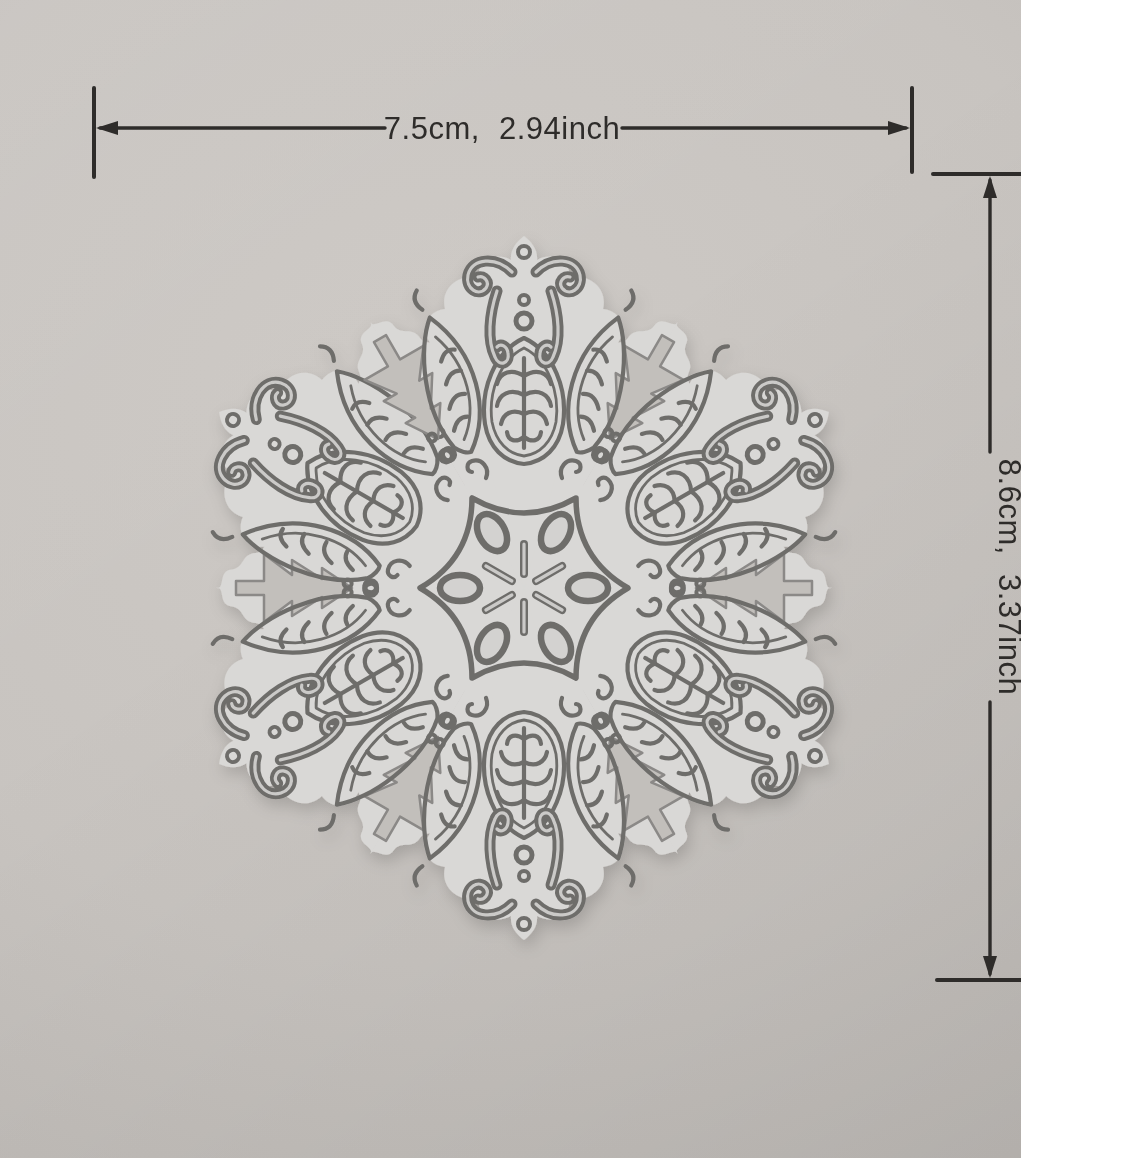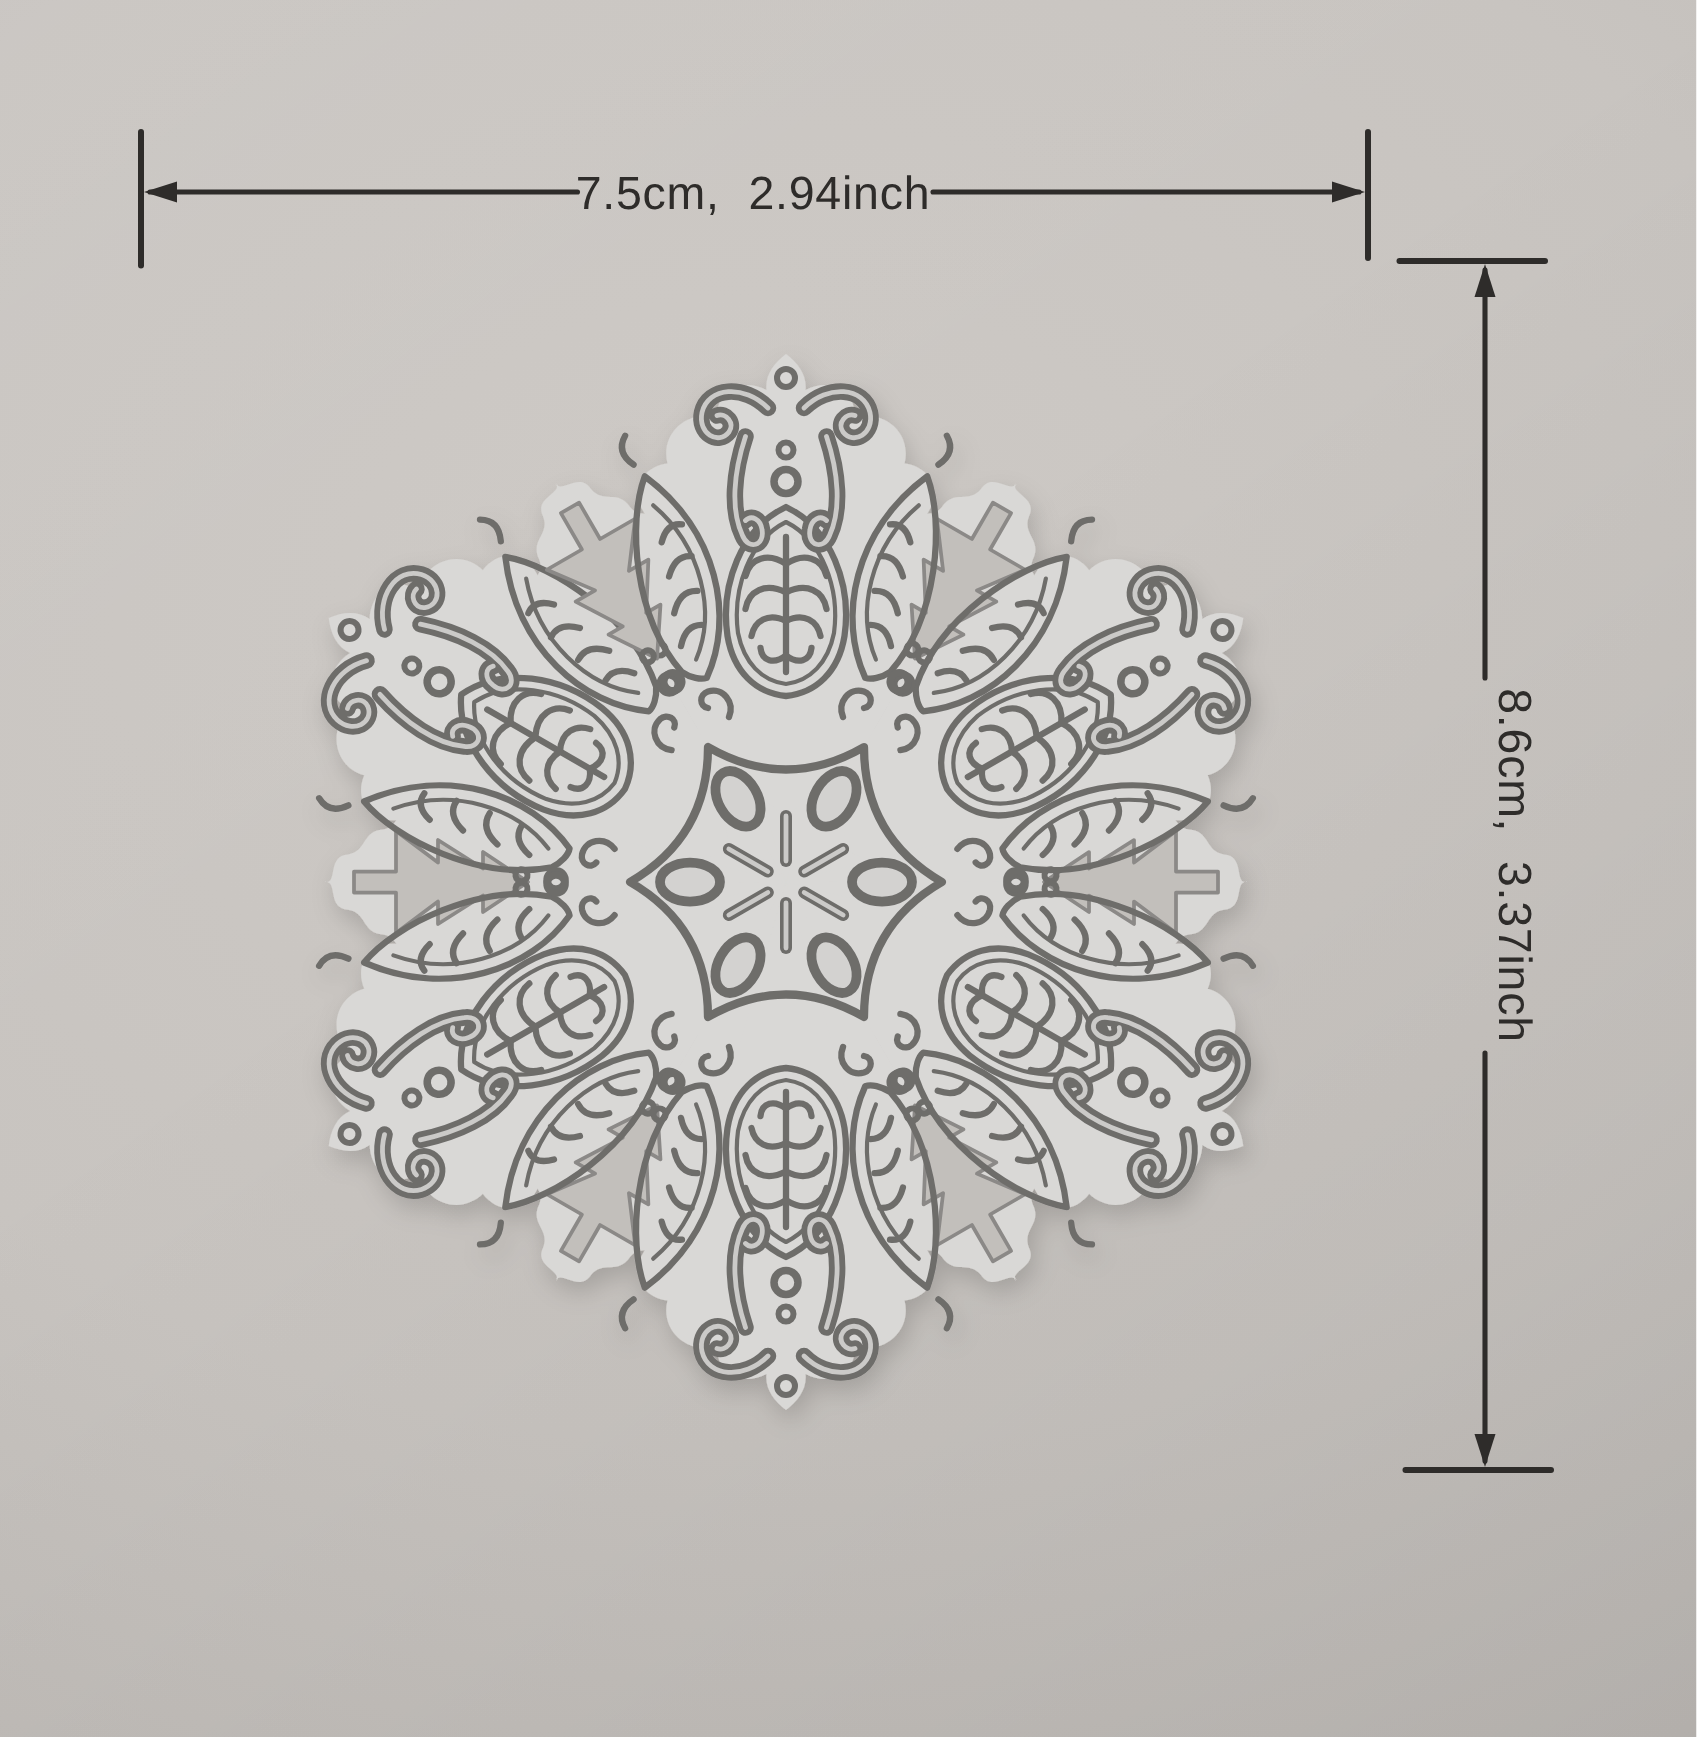--- a/index.html
+++ b/index.html
@@ -1,19 +1,19 @@
 <!DOCTYPE html>
 <html><head>
 <meta charset="utf-8">
 <style>
   html,body{margin:0;padding:0;}
   body{font-family:"Liberation Sans", sans-serif;}
   #stage{
     position:relative;
-    width:1131px;height:1158px;
+    width:1021px;height:1158px;
     overflow:hidden;
     background:
       linear-gradient(145deg, rgba(255,255,255,0.06) 0%, rgba(0,0,0,0.00) 40%, rgba(0,0,0,0.07) 100%),
       radial-gradient(130% 95% at 46% 36%, #cdc9c5 0%, #c8c4c0 50%, #bfbbb7 82%, #b2aeaa 100%);
   }
   #stage svg{position:absolute;inset:0;display:block;}
 
   
   .s5,.s4,.s3{fill:none;stroke-linecap:round;stroke-linejoin:round;}
   .s5{stroke-width:5.5;}

